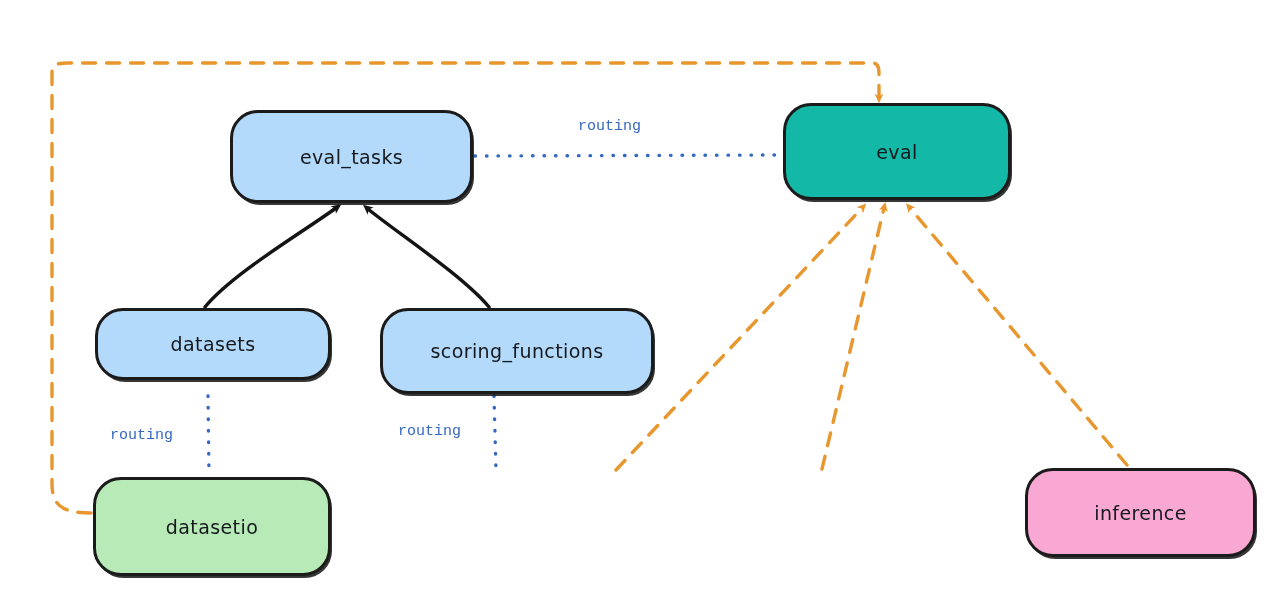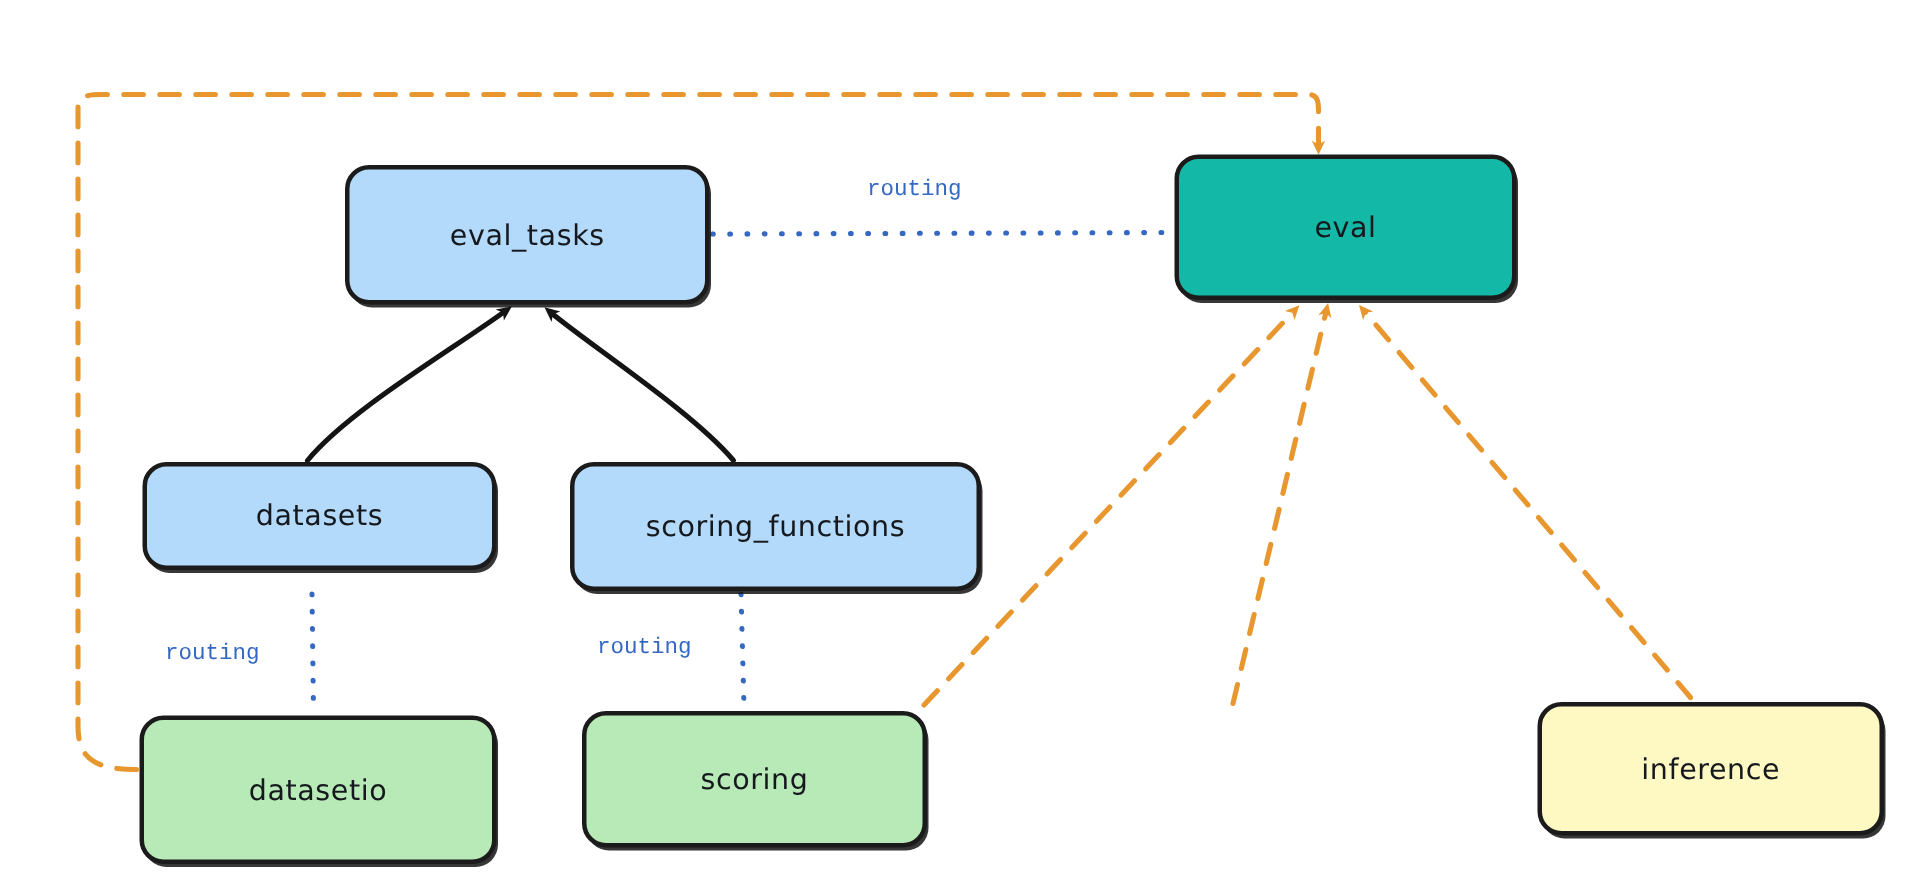--- a/index.html
+++ b/index.html
@@ -23,21 +23,21 @@
     height: 596px;
     pointer-events: none;
   }
   .node {
     position: absolute;
     box-sizing: border-box;
     display: flex;
     align-items: center;
     justify-content: center;
     border: 3px solid #1b1b1b;
-    border-radius: 16px;
+    border-radius: 28px;
     box-shadow: 2px 3px 0 -1px rgba(20,20,20,0.85);
   }
   .node-label {
     font-family: "DejaVu Sans", sans-serif;
     font-size: 19px;
     color: #15181c;
     letter-spacing: 0.4px;
     white-space: nowrap;
     user-select: none;
   }
@@ -89,24 +89,21 @@
   </div>
   <div class="node" style="left: 95px; top: 308px; width: 236px; height: 72px; background: rgb(179, 217, 251); border-color: rgb(27, 27, 27);">
     <span class="node-label">datasets</span>
   </div>
   <div class="node" style="left: 380px; top: 308px; width: 274px; height: 86px; background: rgb(179, 217, 251); border-color: rgb(27, 27, 27);">
     <span class="node-label">scoring_functions</span>
   </div>
   <div class="node" style="left: 93px; top: 477px; width: 238px; height: 99px; background: rgb(184, 234, 184); border-color: rgb(27, 27, 27);">
     <span class="node-label">datasetio</span>
   </div>
-  <div class="node" style="left: 388px; top: 474px; width: 230px; height: 91px; background: rgb(184, 234, 184); border-color: rgb(27, 27, 27);">
-    <span class="node-label">scoring</span>
-  </div>
-  <div class="node" style="left: 1025px; top: 468px; width: 231px; height: 89px; background: #fef9c3; border-color: rgb(27, 27, 27);">
+  <div class="node" style="left: 1025px; top: 468px; width: 231px; height: 89px; background: #f9a8d4; border-color: rgb(27, 27, 27);">
     <span class="node-label">inference</span>
   </div>
 
   <div class="edge-label" style="left: 578px; top: 118px; color: rgb(53, 104, 194);">routing</div>
   <div class="edge-label" style="left: 110px; top: 427px; color: rgb(53, 104, 194);">routing</div>
   <div class="edge-label" style="left: 398px; top: 423px; color: rgb(53, 104, 194);">routing</div>
 
 </div>
 
 </body></html>

